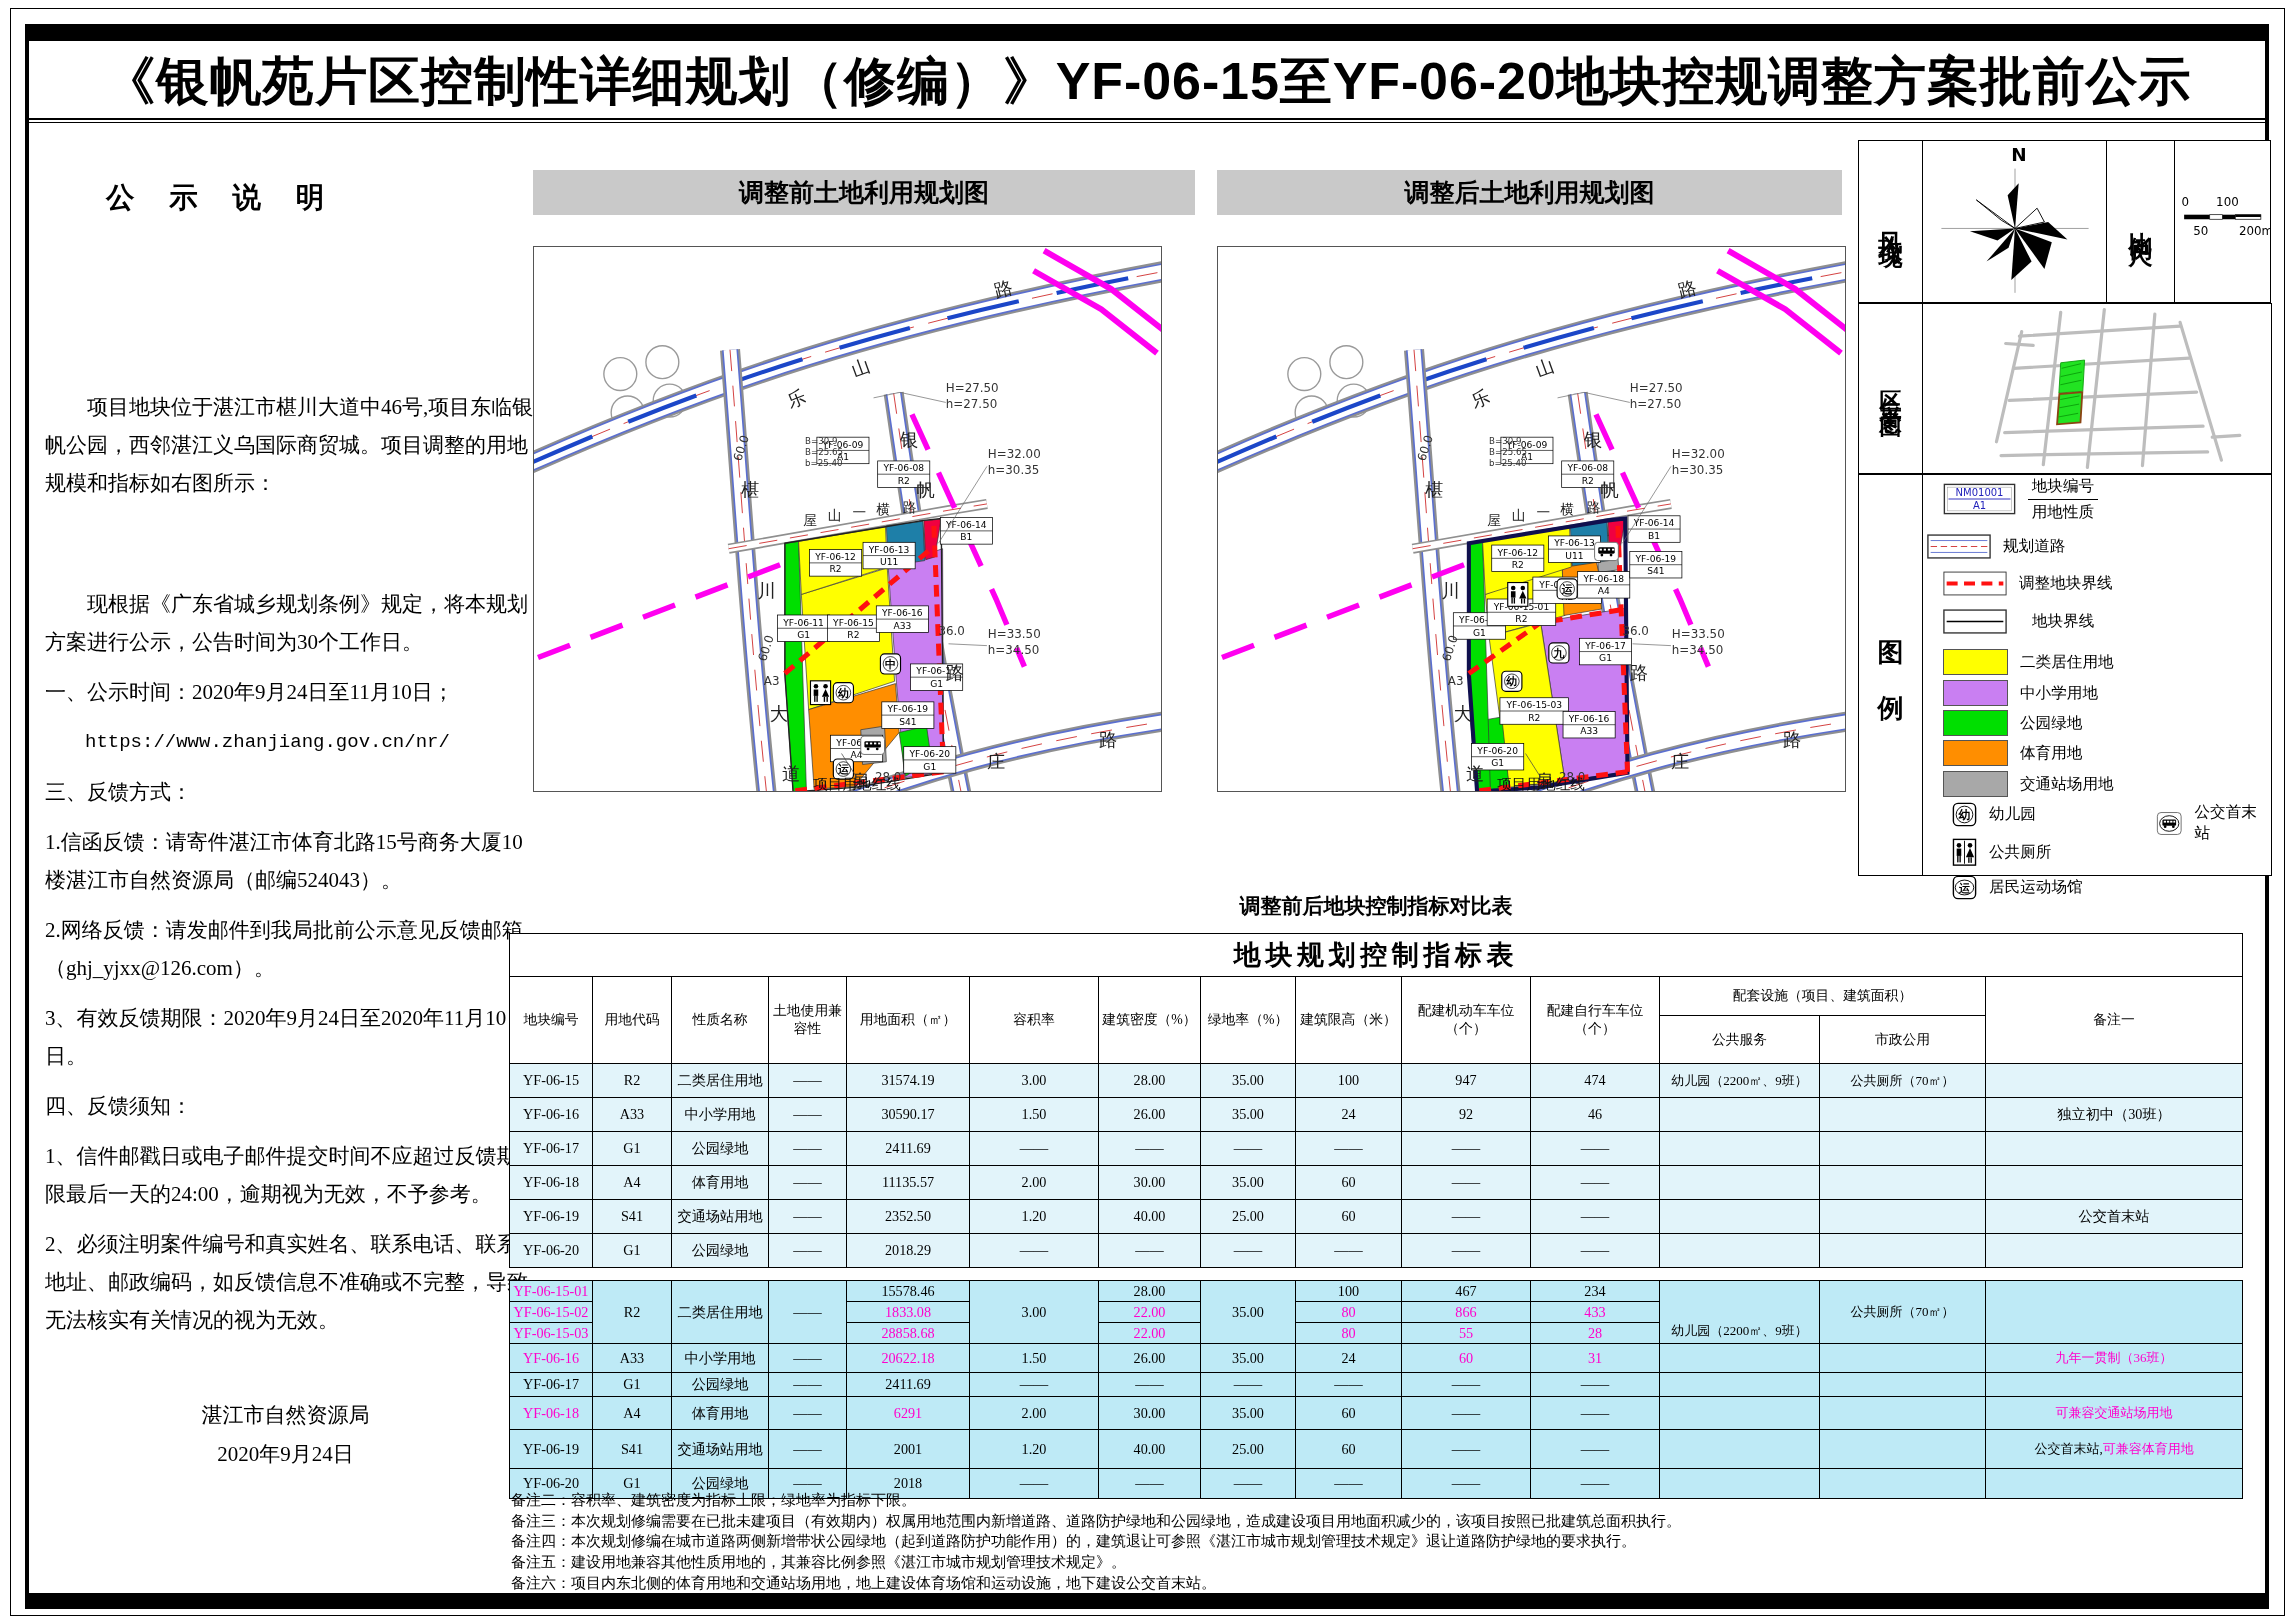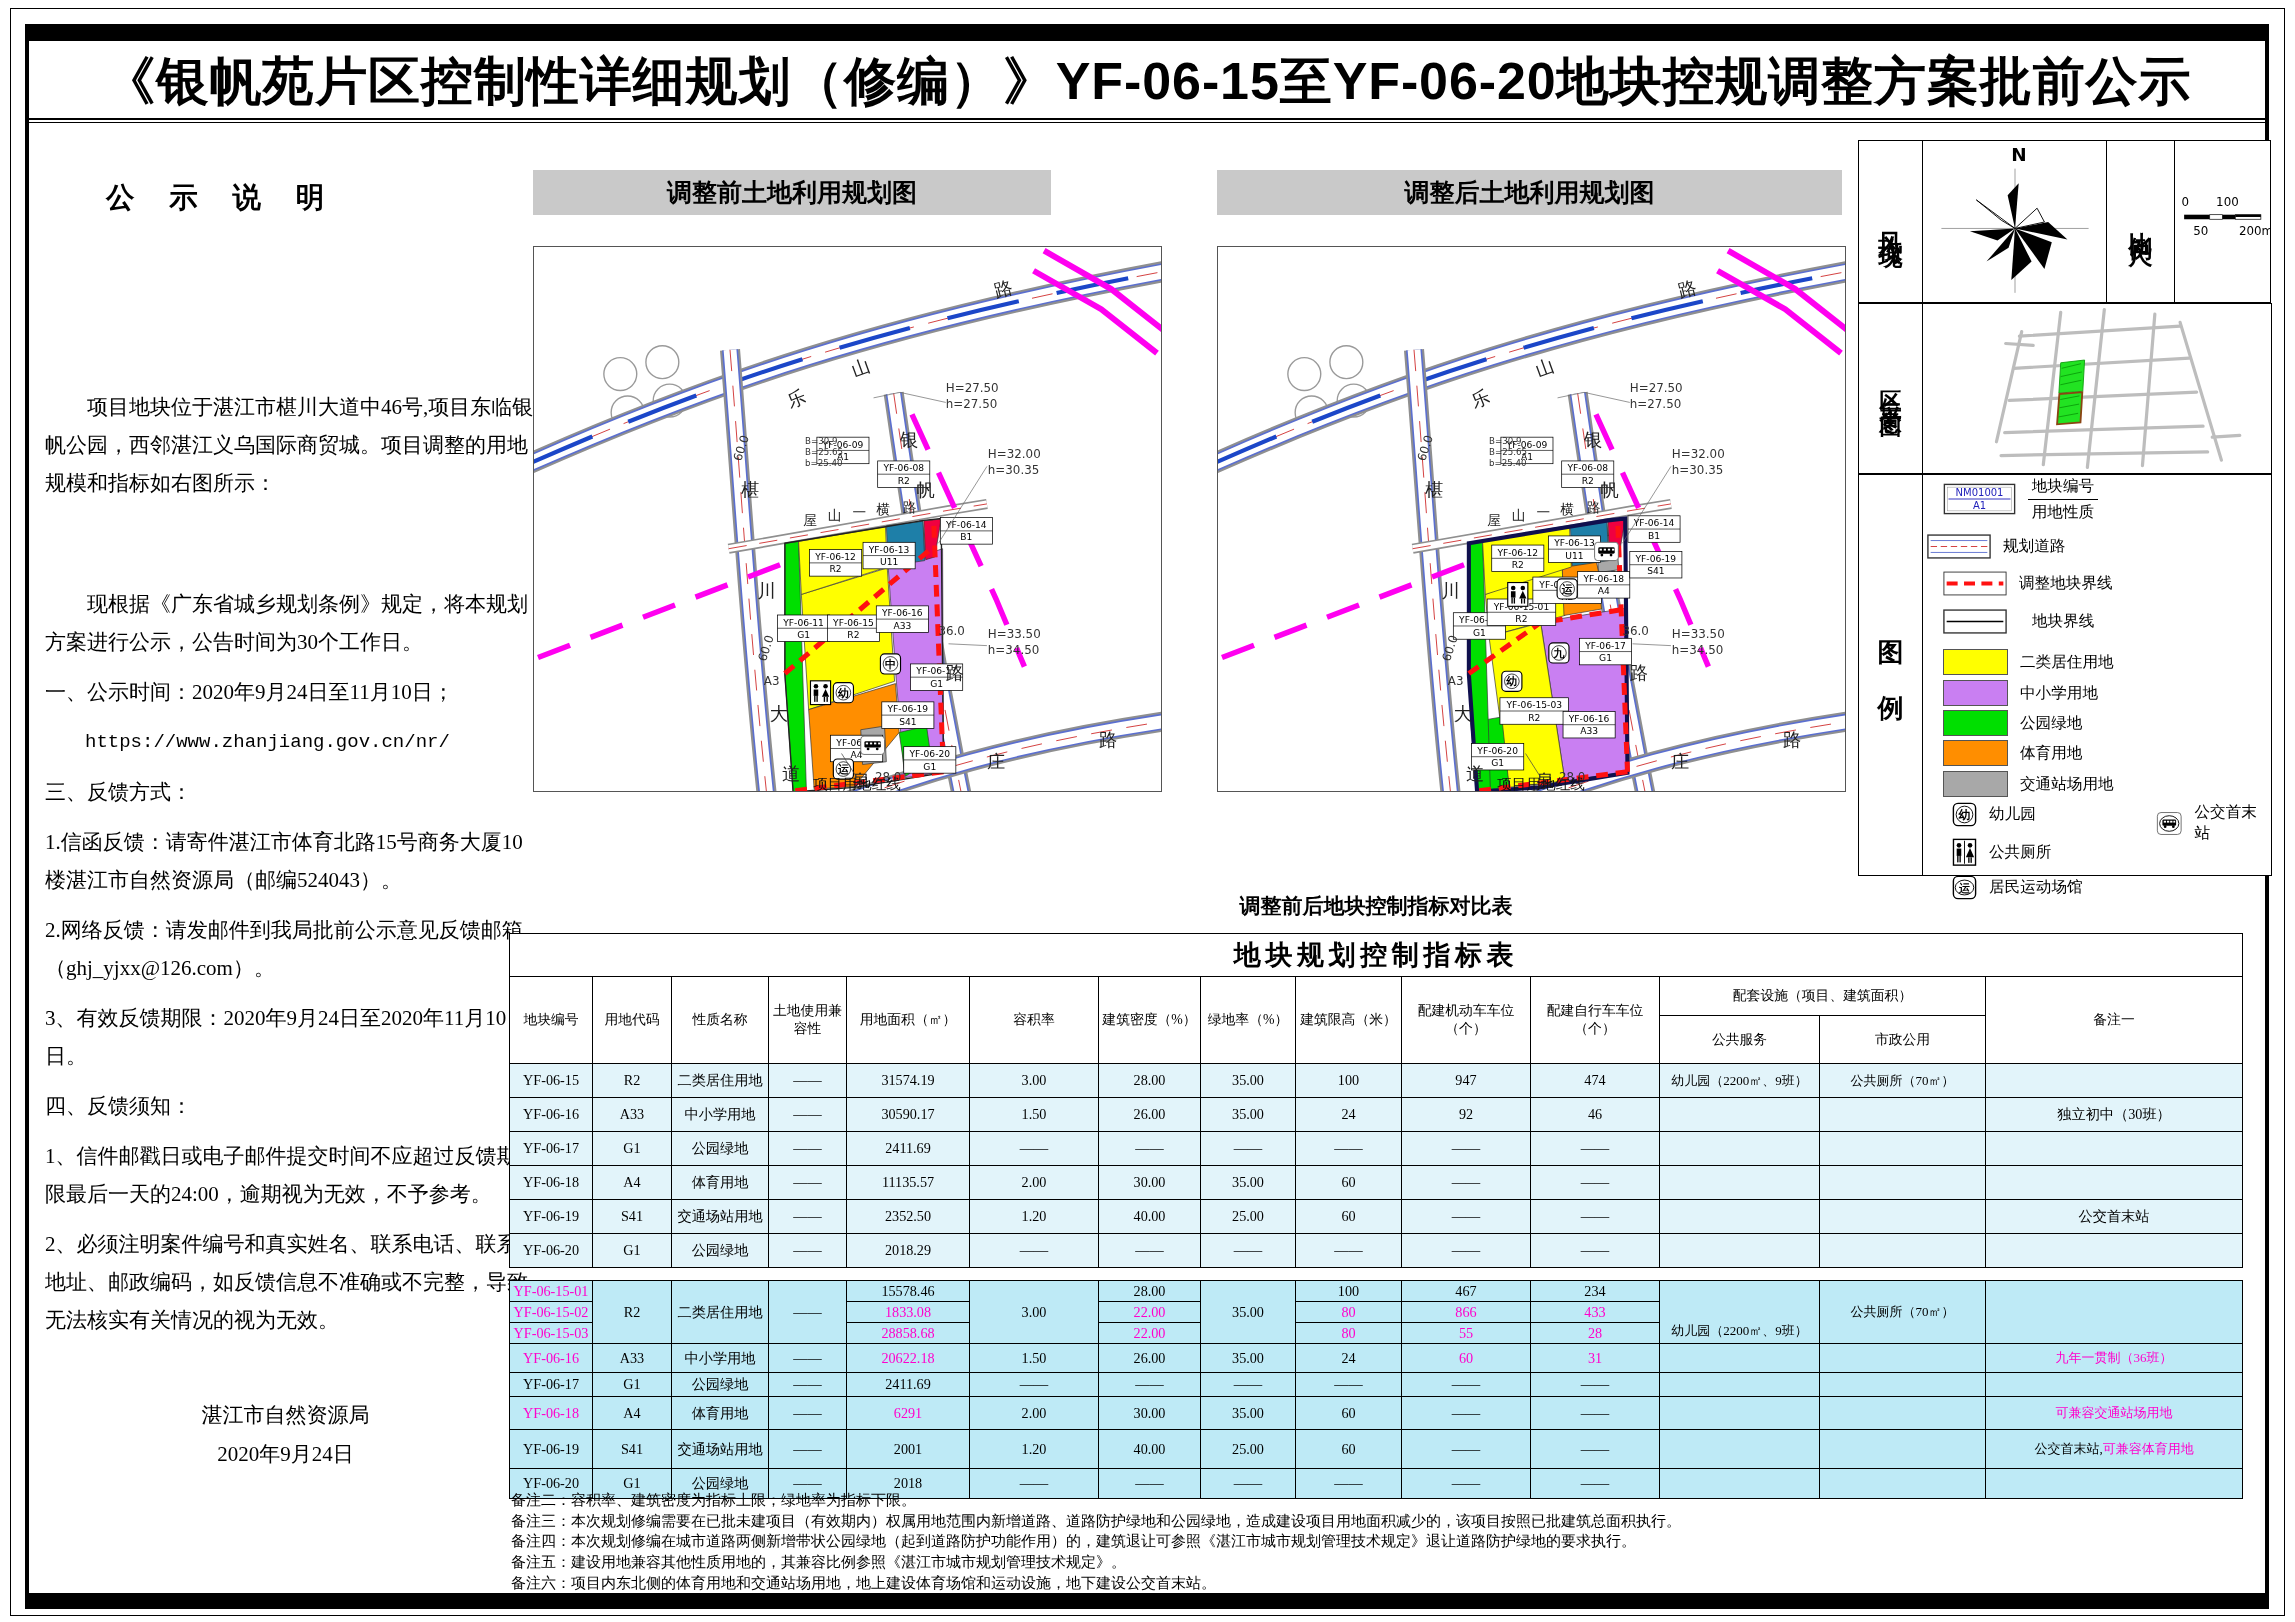--- a/index.html
+++ b/index.html
@@ -19,21 +19,21 @@
   .notice-head{left:106px;top:162px;width:349px;font-size:28.5px;font-weight:600;letter-spacing:13.8px;margin-top:17px;}
   .notice-body{left:33px;top:376px;width:514px;font-size:21px;line-height:38px;}
   .notice-body p{margin:12px;}
   .p-indent{text-indent:42px;}
   .gap-big{margin-top:83px !important;}
   .url-line{padding-left:40px;font-family:"Liberation Mono",monospace;font-size:19px;}
   .sig{left:33px;top:1396px;width:505px;text-align:center;font-size:21px;line-height:39px;}
   
   .map-bar{top:170px;height:45px;background:#c9c9c9;text-align:center;line-height:45px;
            font-size:25px;font-weight:bold;font-family:"Liberation Sans",sans-serif;}
-  .bar1{left:533px;width:518px;}
+  .bar1{left:533px;width:662px;}
   .bar2{left:1217px;width:625px;}
   .map-frame{top:246px;width:629px;height:546px;border:0.9px solid #555;background:#fff;box-sizing:border-box;}
   .mf1{left:533px;}
   .mf2{left:1217px;}
   
   .rp-cell{border:0.9px solid #000;box-sizing:border-box;background:#fff;}
   .v-label{display:flex;align-items:center;justify-content:center;
            writing-mode:vertical-rl;text-orientation:upright;letter-spacing:6.4px;
            font-size:24px;font-weight:600;}
   

